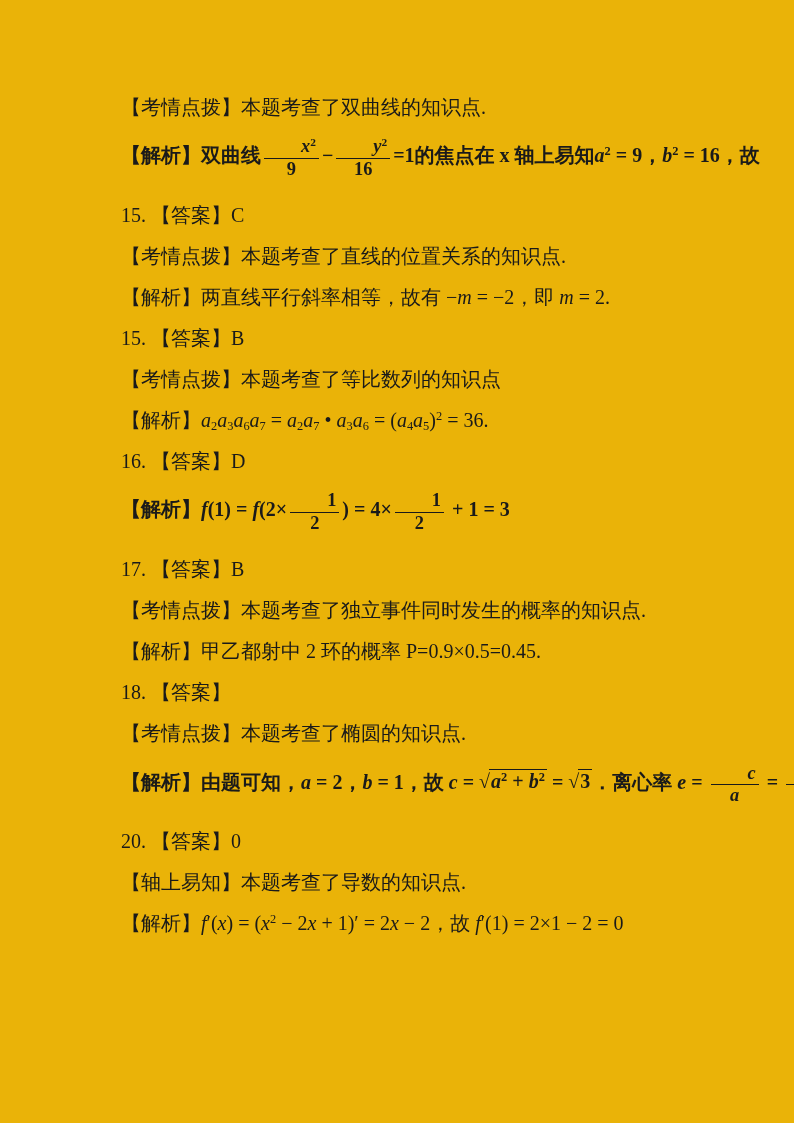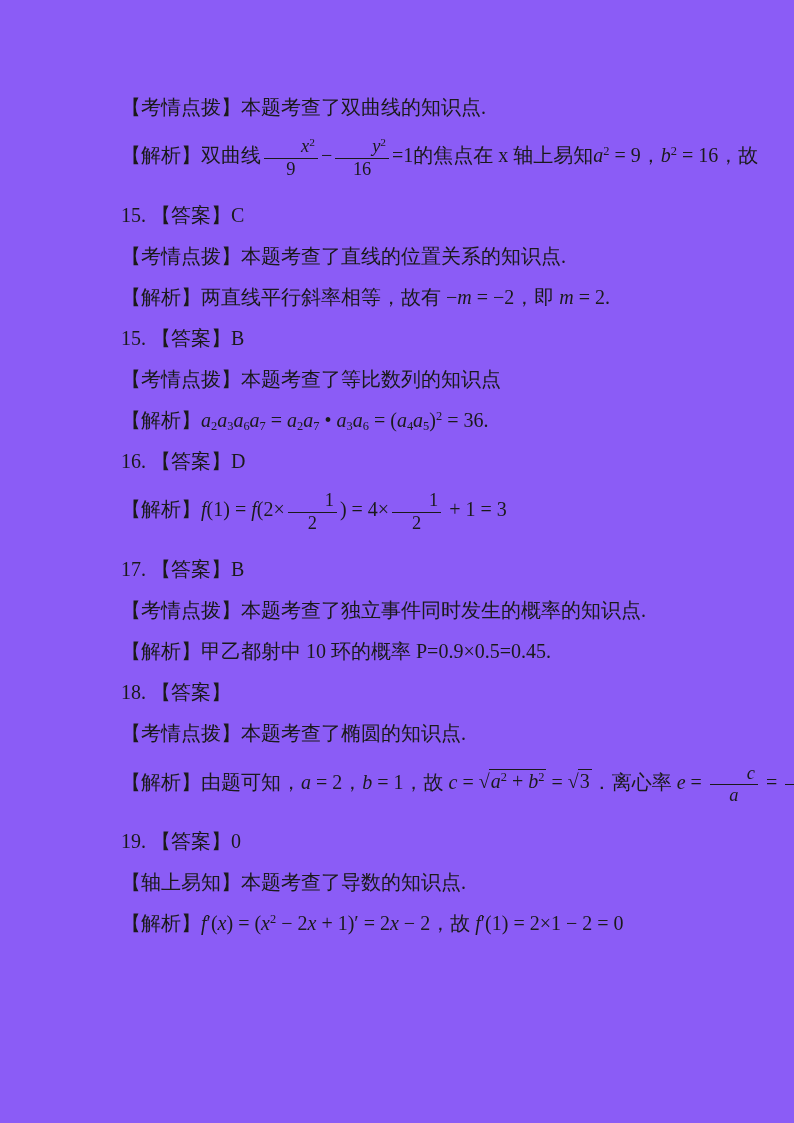--- a/index.html
+++ b/index.html
@@ -4,35 +4,36 @@
 <style>
   html, body {
     margin: 0;
     padding: 0;
     background: #ffffff;
   }
   .page {
     width: 794px;
     height: 1123px;
     box-sizing: border-box;
-    background: #8b5cf6;
+    background: #eab308;
     color: #1a1a1a;
     font-family: "Liberation Serif", "DejaVu Serif", serif;
     font-size: 20px;
     padding: 96px 36px 40px 121px;
     overflow: hidden;
     position: relative;
   }
   .para {
     margin: 0 0 19px 0;
     line-height: 22px;
     white-space: nowrap;
   }
   .para.formula {
     margin: 6px 0 24px 0;
+    font-weight: bold;
   }
   .tx { font-style: normal; }
   .it {
     font-style: italic;
     font-family: "Liberation Serif", "DejaVu Serif", serif;
   }
   sup, sub {
     font-size: 0.62em;
     line-height: 0;
   }
@@ -79,20 +80,20 @@
     <div class="para"><span class="tx">15. 【答案】C</span></div>
     <div class="para"><span class="tx">【考情点拨】本题考查了直线的位置关系的知识点.</span></div>
     <div class="para"><span class="tx">【解析】两直线平行斜率相等，故有 −</span><span class="it">m</span><span class="tx"> = −2，即 </span><span class="it">m</span><span class="tx"> = 2.</span></div>
     <div class="para"><span class="tx">15. 【答案】B</span></div>
     <div class="para"><span class="tx">【考情点拨】本题考查了等比数列的知识点</span></div>
     <div class="para"><span class="tx">【解析】</span><span class="it">a</span><sub>2</sub><span class="it">a</span><sub>3</sub><span class="it">a</span><sub>6</sub><span class="it">a</span><sub>7</sub><span class="tx"> = </span><span class="it">a</span><sub>2</sub><span class="it">a</span><sub>7</sub><span class="tx"> • </span><span class="it">a</span><sub>3</sub><span class="it">a</span><sub>6</sub><span class="tx"> = (</span><span class="it">a</span><sub>4</sub><span class="it">a</span><sub>5</sub><span class="tx">)</span><sup>2</sup><span class="tx"> = 36.</span></div>
     <div class="para"><span class="tx">16. 【答案】D</span></div>
     <div class="para formula"><span class="tx">【解析】</span><span class="it">f</span><span class="tx">(1) = </span><span class="it">f</span><span class="tx">(2×</span><span class="frac"><span class="fnum"><span class="tx">1</span></span><span class="fden"><span class="tx">2</span></span></span><span class="tx">) = 4×</span><span class="frac"><span class="fnum"><span class="tx">1</span></span><span class="fden"><span class="tx">2</span></span></span><span class="tx"> + 1 = 3</span></div>
     <div class="para"><span class="tx">17. 【答案】B</span></div>
     <div class="para"><span class="tx">【考情点拨】本题考查了独立事件同时发生的概率的知识点.</span></div>
-    <div class="para"><span class="tx">【解析】甲乙都射中 10 环的概率 P=0.9×0.5=0.45.</span></div>
+    <div class="para"><span class="tx">【解析】甲乙都射中 2 环的概率 P=0.9×0.5=0.45.</span></div>
     <div class="para"><span class="tx">18. 【答案】</span></div>
     <div class="para"><span class="tx">【考情点拨】本题考查了椭圆的知识点.</span></div>
     <div class="para formula"><span class="tx">【解析】由题可知，</span><span class="it">a</span><span class="tx"> = 2，</span><span class="it">b</span><span class="tx"> = 1，故 </span><span class="it">c</span><span class="tx"> = </span><span class="sqrt"><span class="rsign">√</span><span class="rbar"><span class="it">a</span><sup>2</sup><span class="tx"> + </span><span class="it">b</span><sup>2</sup></span></span><span class="tx"> = </span><span class="sqrt"><span class="rsign">√</span><span class="rbar"><span class="tx">3</span></span></span><span class="tx">．离心率 </span><span class="it">e</span><span class="tx"> = </span><span class="frac"><span class="fnum"><span class="it">c</span></span><span class="fden"><span class="it">a</span></span></span><span class="tx"> = </span><span class="frac"><span class="fnum"><span class="sqrt"><span class="rsign">√</span><span class="rbar"><span class="tx">3</span></span></span></span><span class="fden"><span class="tx">2</span></span></span></div>
-    <div class="para"><span class="tx">19. 【答案】0</span></div>
+    <div class="para"><span class="tx">20. 【答案】0</span></div>
     <div class="para"><span class="tx">【轴上易知】本题考查了导数的知识点.</span></div>
     <div class="para"><span class="tx">【解析】</span><span class="it">f</span><span class="tx">′(</span><span class="it">x</span><span class="tx">) = (</span><span class="it">x</span><sup>2</sup><span class="tx"> − 2</span><span class="it">x</span><span class="tx"> + 1)′ = 2</span><span class="it">x</span><span class="tx"> − 2，故 </span><span class="it">f</span><span class="tx">′(1) = 2×1 − 2 = 0</span></div>
   </div>
 
 </body></html>

